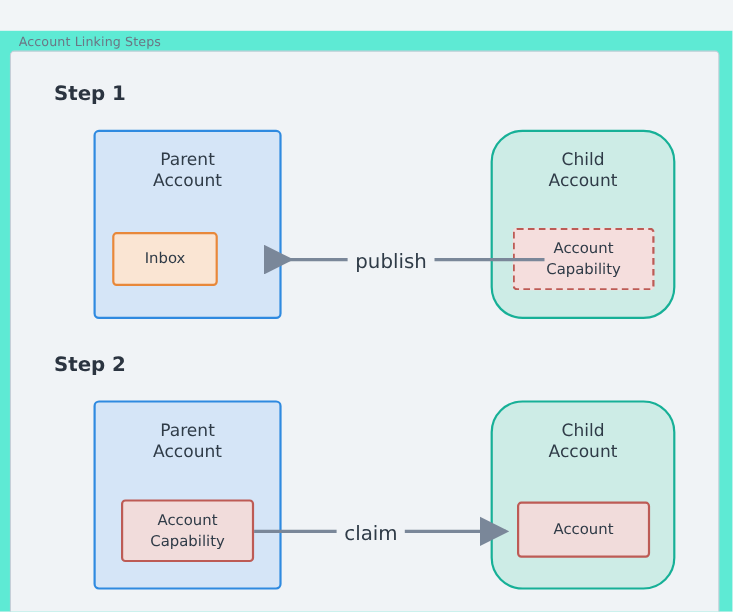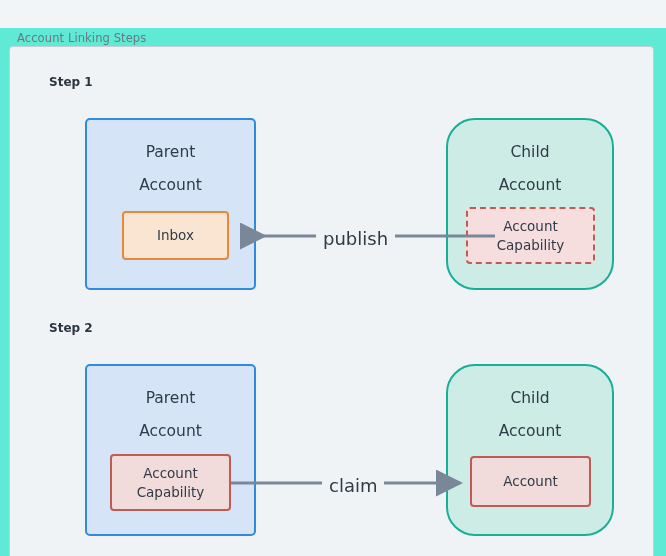--- a/index.html
+++ b/index.html
@@ -40,21 +40,21 @@
     height: 523px;
     box-sizing: border-box;
     border: 1px solid #c5ced8;
     border-radius: 4px;
     background: #f0f3f6;
   }
 
   
   .step-label {
     position: absolute;
-    font-size: 12px;
+    font-size: 18px;
     font-weight: bold;
     color: #2b3440;
     white-space: nowrap;
   }
   #step1-label { left: 49px; top: 47px; }
   #step2-label { left: 49px; top: 293px; }
 
   
   .acct-box {
     position: absolute;
@@ -71,21 +71,21 @@
     background: #cdece6;
     border-color: #17b097;
     border-radius: 29px;
   }
   .acct-title {
     position: absolute;
     left: 0;
     right: 0;
     text-align: center;
     font-size: 15.5px;
-    line-height: 33px;
+    line-height: 19px;
     color: #2f3b47;
     white-space: pre-line;
   }
 
   
   .chip {
     position: absolute;
     box-sizing: border-box;
     border-radius: 4px;
     border-width: 2px;
@@ -128,38 +128,38 @@
     position: absolute;
     z-index: 2;
     overflow: visible;
   }
 
   
   #parent-box-1 { left: 85px;  top: 90px;  width: 171px; height: 172px; }
   #child-box-1  { left: 446px; top: 90px;  width: 168px; height: 172px; }
   #parent-title-1 { top: 16px; }
   #child-title-1  { top: 16px; }
-  #inbox-chip    { left: 122px; top: 183px; width: 107px; height: 49px; }
+  #inbox-chip    { left: 102px; top: 183px; width: 96px; height: 49px; }
   #cap-chip-1    { left: 466px; top: 179px; width: 129px; height: 57px; }
 
   
   #parent-box-2 { left: 85px;  top: 336px; width: 171px; height: 172px; }
   #child-box-2  { left: 446px; top: 336px; width: 168px; height: 172px; }
   #parent-title-2 { top: 16px; }
   #child-title-2  { top: 16px; }
   #cap-chip-2    { left: 110px; top: 426px; width: 121px; height: 57px; }
   #account-chip  { left: 470px; top: 428px; width: 121px; height: 51px; }
 
   
   #edge1-svg   { left: 231px; top: 197px; width: 264px; height: 22px; }
   #edge1-label { left: 316px; top: 200px; }
 
   
   #edge2-svg   { left: 231px; top: 444px; width: 241px; height: 22px; }
-  #edge2-label { left: 322px; top: 447px; }
+  #edge2-label { left: 306px; top: 447px; }
 </style>
 </head>
 <body>
 
 <div class="canvas">
 
   <div class="frame-title">Account Linking Steps</div>
 
   <div class="frame"></div>
 

